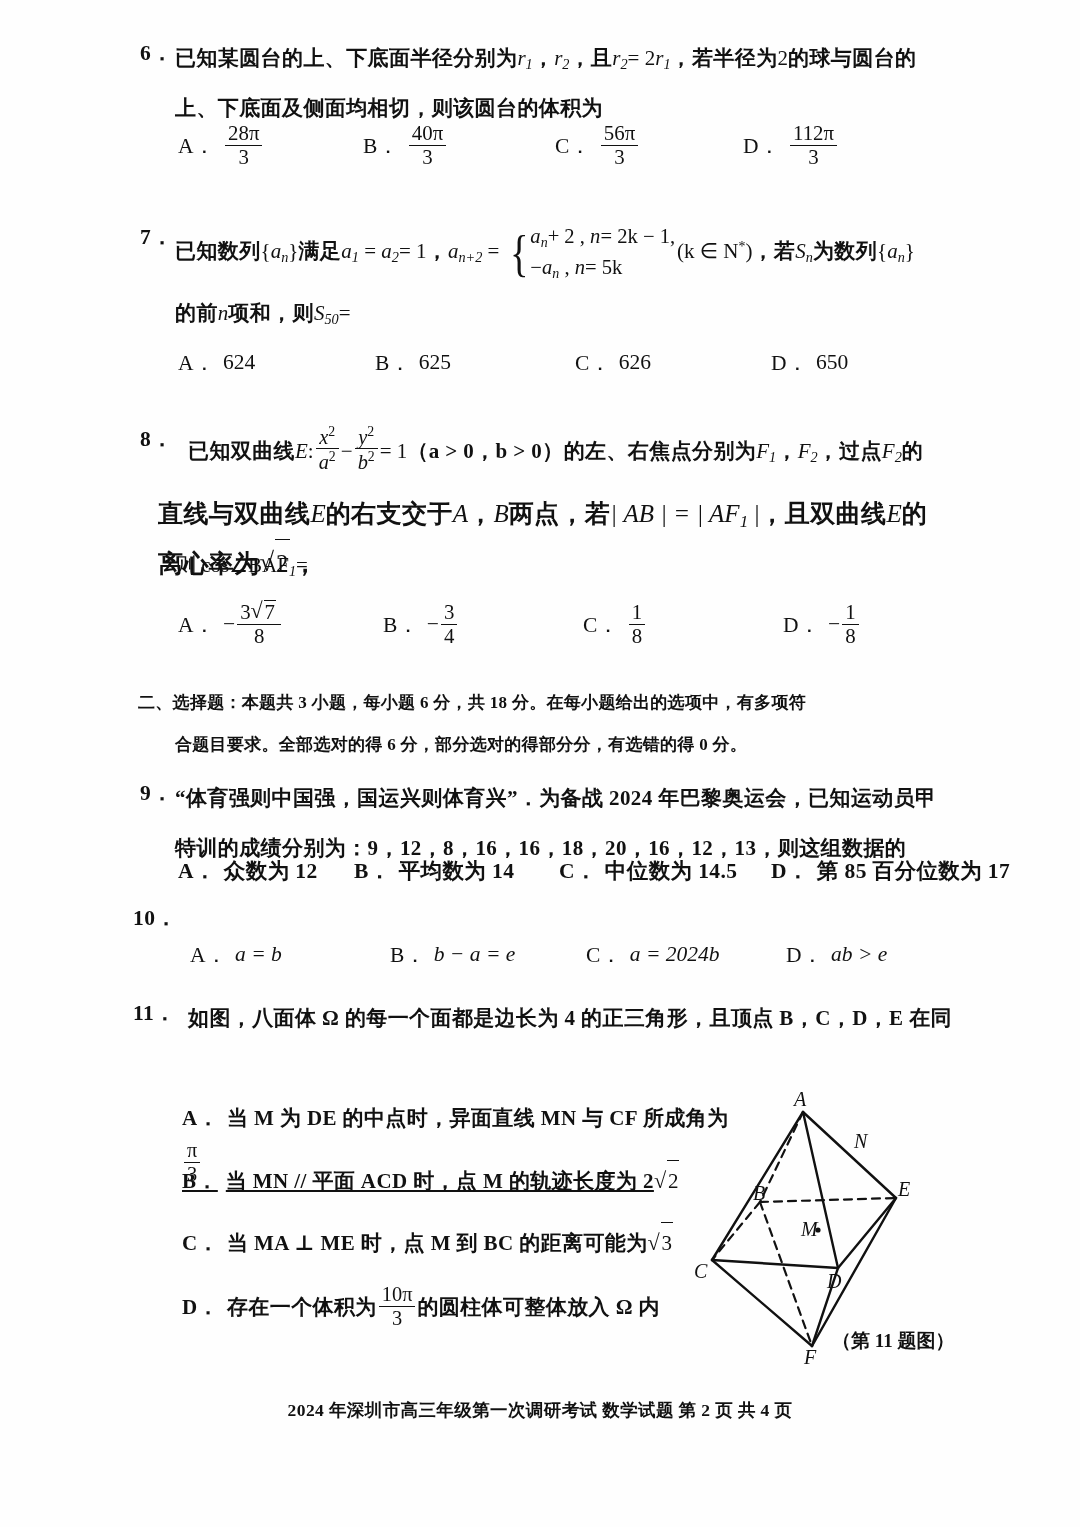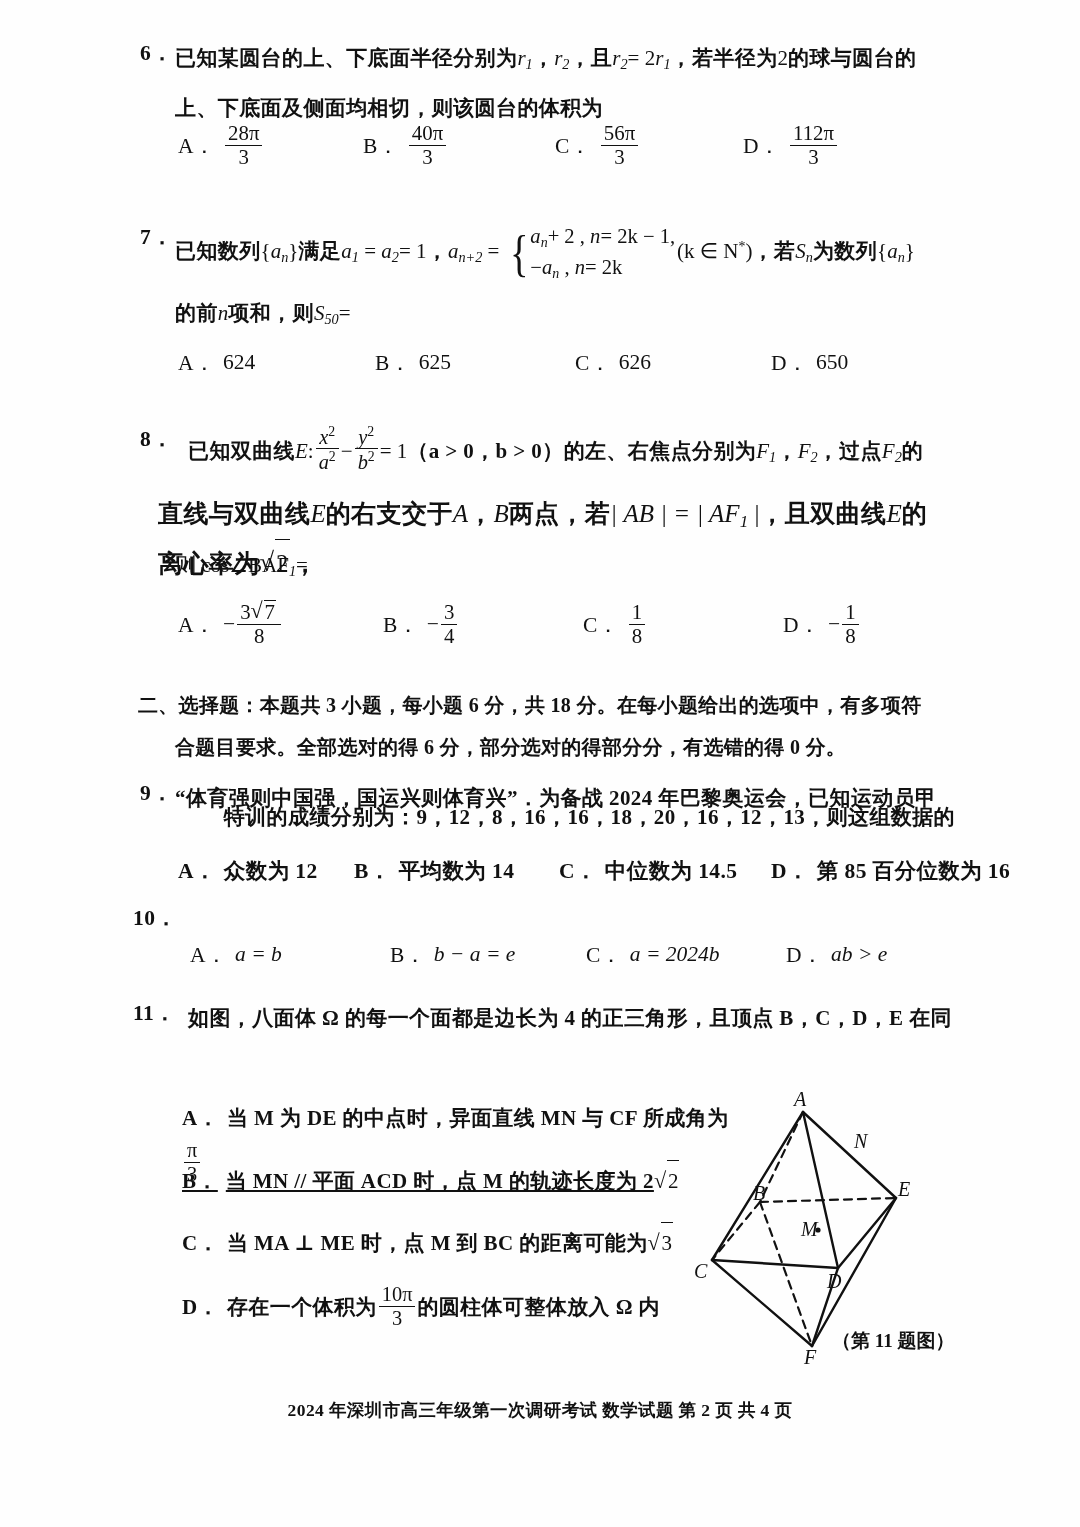--- a/index.html
+++ b/index.html
@@ -109,21 +109,21 @@
   .pieces {
     display: inline-block;
     font-size: 0.98em;
     line-height: 1.42;
     text-align: left;
   }
 
   
   .sec-head {
     position: absolute;
-    font-size: 20px;
+    font-size: 17px;
     font-weight: bold;
     line-height: 1.95;
     letter-spacing: 0.3px;
   }
 
   
   .footer {
     position: absolute;
     width: 100%;
     text-align: center;
@@ -191,21 +191,21 @@
         </span>
     </div>
   </div>
 
   <div class="qnum cn" style="left:140px; top:222px;">7．</div>
   <div class="qblock" style="left:175px; top:222px; width:770px;">
     <span class="cn">已知数列</span><span class="mn">{</span><span class="mi">a</span><span class="subn">n</span><span class="mn">}</span><span class="cn">满足</span><span class="mi">a</span><span class="subn">1</span><span class="mn"> = </span><span class="mi">a</span><span class="subn">2</span><span class="mn">= 1</span><span class="cn">，</span><span class="mi">a</span><span class="subn">n+2</span><span class="mn"> = </span><span class="piece">
         <span class="brace">{</span>
         <span class="pieces">
           <span style="display:block;"><span class="mi">a</span><span class="subn">n</span><span class="mn">+ 2 ,</span> <span class="mi">n</span><span class="mn">= 2k − 1,</span></span>
-          <span style="display:block;"><span class="mn">−</span><span class="mi">a</span><span class="subn">n</span><span class="mn"> ,</span> <span class="mi">n</span><span class="mn">= 2k</span></span>
+          <span style="display:block;"><span class="mn">−</span><span class="mi">a</span><span class="subn">n</span><span class="mn"> ,</span> <span class="mi">n</span><span class="mn">= 5k</span></span>
         </span>
       </span><span class="mn">(k ∈ N</span><span class="mn" style="font-size:0.66em; vertical-align:0.5em;">*</span><span class="mn">)</span><span class="cn">，若</span><span class="mi">S</span><span class="subn">n</span><span class="cn">为数列</span><span class="mn">{</span><span class="mi">a</span><span class="subn">n</span><span class="mn">}</span>
   </div>
   <div class="qblock" style="left:175px; top:293px;">
     <span class="cn">的前</span><span class="mi">n</span><span class="cn">项和，则</span><span class="mi">S</span><span class="subn">50</span><span class="mn">=</span>
   </div>
 
   <div class="optrow" style="left:178px; top:348px;">
     <div class="opt" style="width:197px;">
       <span class="optlab">A．</span>
@@ -269,38 +269,38 @@
           <span class="den">8</span>
         </span>
     </div>
   </div>
 
   <div class="sec-head cn" style="left:138px; top:686px; width:800px;">二、选择题：本题共 3 小题，每小题 6 分，共 18 分。在每小题给出的选项中，有多项符</div>
   <div class="sec-head cn" style="left:175px; top:728px; width:800px;">合题目要求。全部选对的得 6 分，部分选对的得部分分，有选错的得 0 分。</div>
 
   <div class="qnum cn" style="left:140px; top:778px;">9．</div>
   <div class="qblock cn" style="left:175px; top:778px; width:780px;">“体育强则中国强，国运兴则体育兴”．为备战 2024 年巴黎奥运会，已知运动员甲</div>
-  <div class="qblock cn" style="left:175px; top:797px; width:780px;text-align:right;">特训的成绩分别为：9，12，8，16，16，18，20，16，12，13，则这组数据的</div>
+  <div class="qblock cn" style="left:175px; top:828px; width:780px;">特训的成绩分别为：9，12，8，16，16，18，20，16，12，13，则这组数据的</div>
 
   <div class="optrow" style="left:178px; top:856px;">
     <div class="opt" style="width:176px;">
       <span class="optlab cn">A．</span>
       <span class="cn">众数为 12</span>
     </div>
     <div class="opt" style="width:205px;">
       <span class="optlab cn">B．</span>
       <span class="cn">平均数为 14</span>
     </div>
     <div class="opt" style="width:212px;">
       <span class="optlab cn">C．</span>
       <span class="cn">中位数为 14.5</span>
     </div>
     <div class="opt">
       <span class="optlab cn">D．</span>
-      <span class="cn">第 85 百分位数为 16</span>
+      <span class="cn">第 85 百分位数为 17</span>
     </div>
   </div>
 
   <div class="qnum cn" style="left:133px; top:903px;text-align:right;">10．</div>
 
   <div class="optrow" style="left:190px; top:940px;">
     <div class="opt" style="width:200px;">
       <span class="optlab">A．</span>
       <span class="mi">a = b</span>
     </div>

